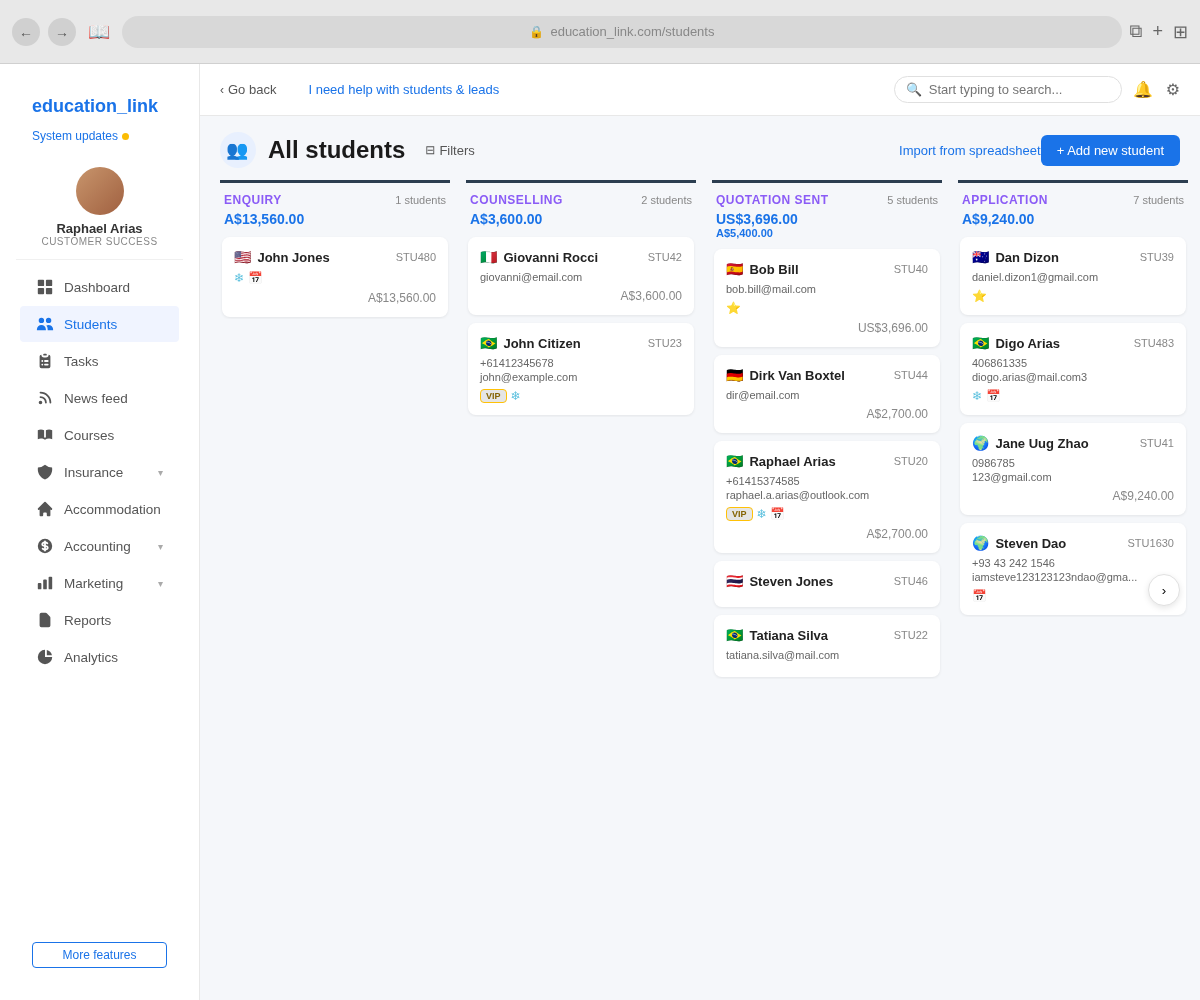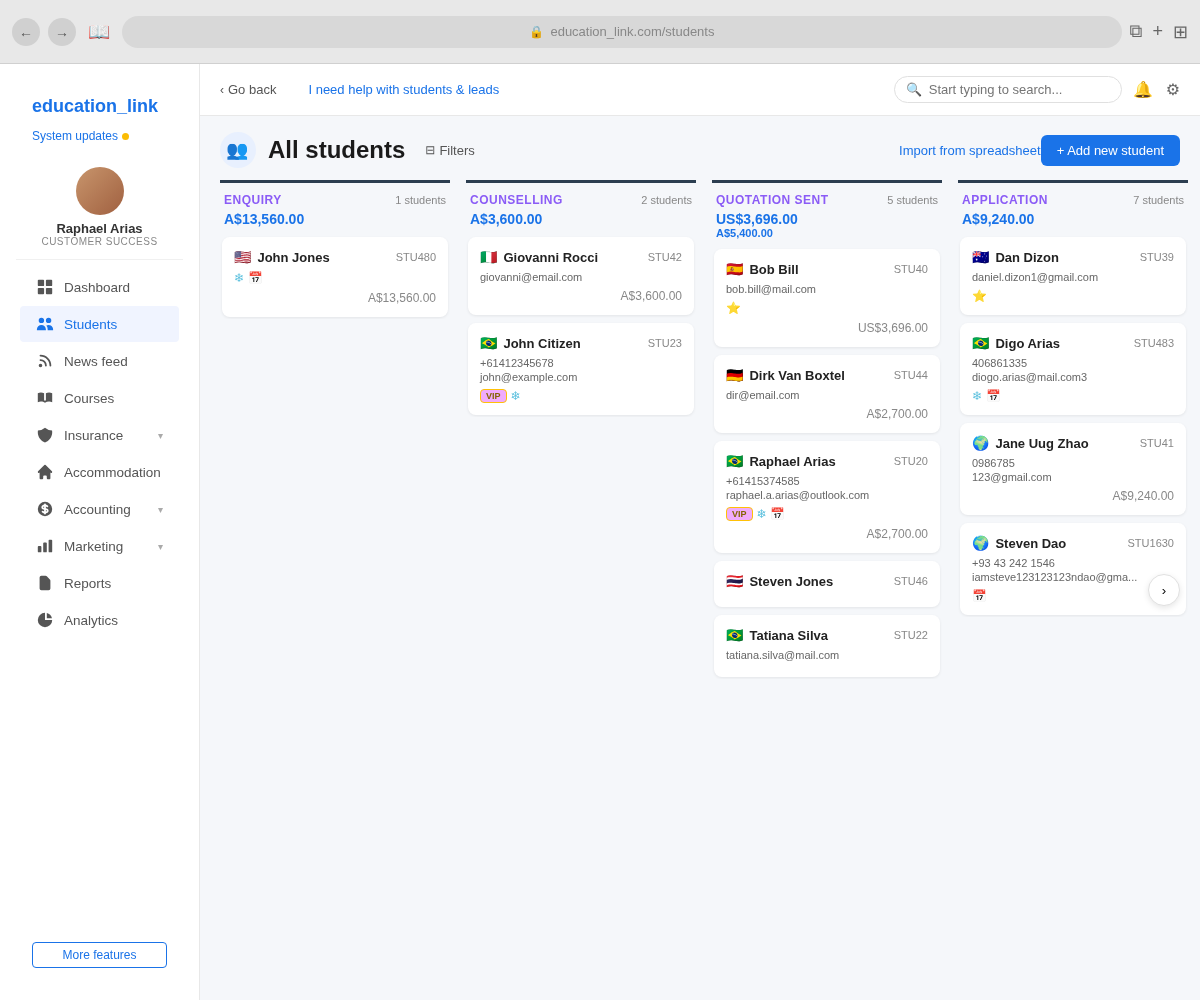--- a/index.html
+++ b/index.html
@@ -75,21 +75,21 @@
     
     .student-card { background: white; border-radius: 8px; padding: 12px; box-shadow: 0 1px 3px rgba(0,0,0,0.08); cursor: pointer; }
     .card-header { display: flex; align-items: center; justify-content: space-between; margin-bottom: 6px; }
     .student-name { font-size: 13px; font-weight: 600; color: #222; display: flex; align-items: center; gap: 6px; }
     .flag-emoji { font-size: 14px; }
     .student-id { font-size: 11px; color: #888; }
     .card-email { font-size: 11px; color: #666; margin-bottom: 4px; }
     .card-phone { font-size: 11px; color: #666; margin-bottom: 2px; }
     .card-amount { font-size: 12px; color: #888; text-align: right; margin-top: 6px; }
     .card-tags { display: flex; align-items: center; gap: 4px; margin-top: 6px; }
-    .tag-vip { background: #f0abfc; color: #856404; border: 1px solid #ffc107; border-radius: 4px; font-size: 9px; font-weight: 700; padding: 1px 5px; }
+    .tag-vip { background: #e5e5e5; color: #856404; border: 1px solid #ffc107; border-radius: 4px; font-size: 9px; font-weight: 700; padding: 1px 5px; }
     .snowflake-icon { color: #5bc0de; font-size: 12px; }
     .calendar-icon { color: #e74c3c; font-size: 12px; }
     .star-icon { color: #fbbc04; font-size: 12px; }
 
     
     .scroll-right-btn { position: absolute; right: 0; top: 50%; transform: translateY(-50%); background: white; border: 1px solid #e0e0e0; border-radius: 50%; width: 32px; height: 32px; display: flex; align-items: center; justify-content: center; cursor: pointer; box-shadow: 0 2px 6px rgba(0,0,0,0.1); z-index: 10; }
     .kanban-wrapper { flex: 1; overflow: hidden; position: relative; }
 
     svg.nav-svg { width: 18px; height: 18px; }
   </style>
@@ -142,20 +142,29 @@
 
       <div class="nav-item active">
         <span class="nav-icon">
           <svg class="nav-svg" viewBox="0 0 20 20" fill="#1a73e8">
               <path d="M9 6a3 3 0 11-6 0 3 3 0 016 0zM17 6a3 3 0 11-6 0 3 3 0 016 0zM12.93 17c.046-.327.07-.66.07-1a6.97 6.97 0 00-1.5-4.33A5 5 0 0119 16v1h-6.07zM6 11a5 5 0 015 5v1H1v-1a5 5 0 015-5z"></path>
             </svg>
         </span>
         <span class="nav-label" style="color:#1a73e8;">Students</span>
       </div>
 
+      <div class="nav-item">
+        <span class="nav-icon">
+          <svg class="nav-svg" viewBox="0 0 20 20" fill="currentColor">
+              <path d="M9 2a1 1 0 000 2h2a1 1 0 100-2H9z"></path>
+              <path fill-rule="evenodd" d="M4 5a2 2 0 012-2 3 3 0 003 3h2a3 3 0 003-3 2 2 0 012 2v11a2 2 0 01-2 2H6a2 2 0 01-2-2V5zm3 4a1 1 0 000 2h.01a1 1 0 100-2H7zm3 0a1 1 0 000 2h3a1 1 0 100-2h-3zm-3 4a1 1 0 100 2h.01a1 1 0 100-2H7zm3 0a1 1 0 100 2h3a1 1 0 100-2h-3z"></path>
+            </svg>
+        </span>
+        <span class="nav-label">Tasks</span>
+      </div>
 
       <div class="nav-item">
         <span class="nav-icon">
           <svg class="nav-svg" viewBox="0 0 20 20" fill="currentColor">
               <path d="M5 3a1 1 0 000 2c5.523 0 10 4.477 10 10a1 1 0 102 0C17 8.373 11.627 3 5 3z"></path>
               <path d="M4 9a1 1 0 011-1 7 7 0 017 7 1 1 0 11-2 0 5 5 0 00-5-5 1 1 0 01-1-1zM3 15a2 2 0 114 0 2 2 0 01-4 0z"></path>
             </svg>
         </span>
         <span class="nav-label">News feed</span>
       </div>

